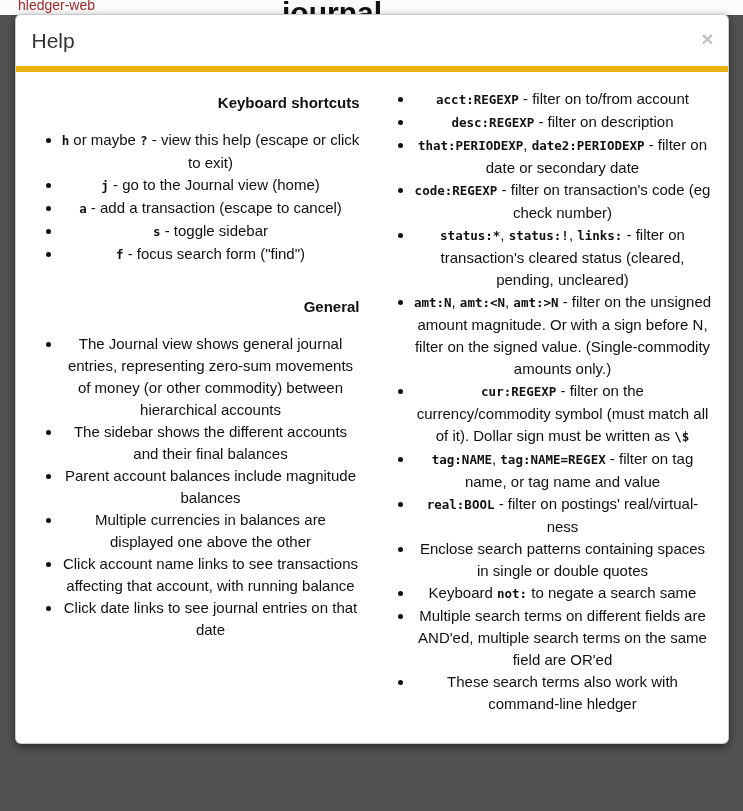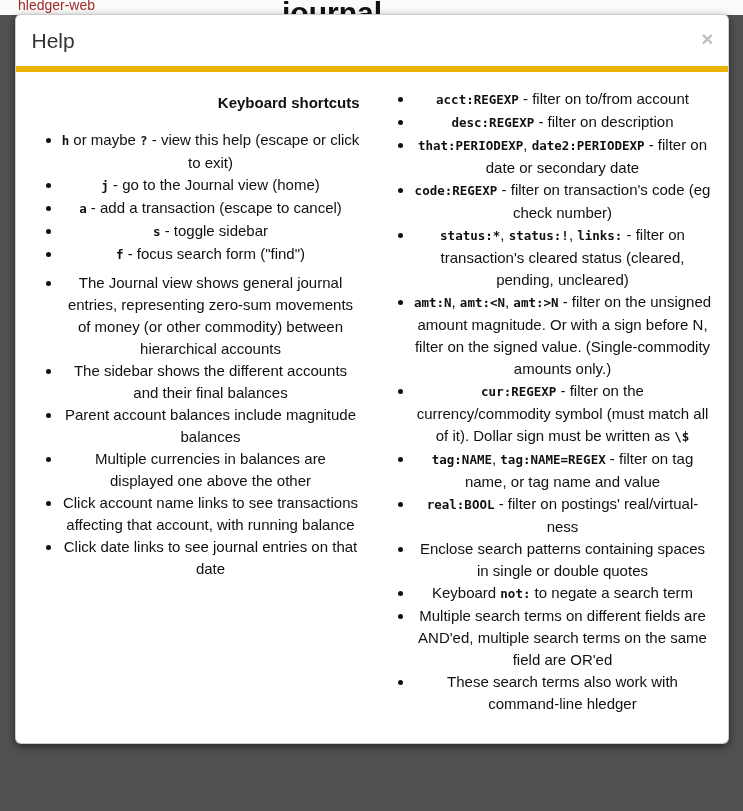--- a/index.html
+++ b/index.html
@@ -99,20 +99,21 @@
   <div class="modal-body">
     <div class="col col-left">
       <div class="section-heading">Keyboard shortcuts</div>
       <ul class="help-list">
           <li><code>h</code><span> or maybe </span><code>?</code><span> - view this help (escape or click to exit)</span></li>
           <li><code>j</code><span> - go to the Journal view (home)</span></li>
           <li><code>a</code><span> - add a transaction (escape to cancel)</span></li>
           <li><code>s</code><span> - toggle sidebar</span></li>
           <li><code>f</code><span> - focus search form ("find")</span></li>
         </ul>
+      <div class="section-heading heading-general">General</div>
       <ul class="help-list">
           <li><span>The Journal view shows general journal entries, representing zero-sum movements of money (or other commodity) between hierarchical accounts</span></li>
           <li><span>The sidebar shows the different accounts and their final balances</span></li>
           <li><span>Parent account balances include magnitude balances</span></li>
           <li><span>Multiple currencies in balances are displayed one above the other</span></li>
           <li><span>Click account name links to see transactions affecting that account, with running balance</span></li>
           <li><span>Click date links to see journal entries on that date</span></li>
         </ul>
     </div>
     <div class="col col-right">
@@ -120,19 +121,19 @@
           <li><code>acct:REGEXP</code><span> - filter on to/from account</span></li>
           <li><code>desc:REGEXP</code><span> - filter on description</span></li>
           <li><code>that:PERIODEXP</code><span>, </span><code>date2:PERIODEXP</code><span> - filter on date or secondary date</span></li>
           <li><code>code:REGEXP</code><span> - filter on transaction's code (eg check number)</span></li>
           <li><code>status:*</code><span>, </span><code>status:!</code><span>, </span><code>links:</code><span> - filter on transaction's cleared status (cleared, pending, uncleared)</span></li>
           <li><code>amt:N</code><span>, </span><code>amt:&lt;N</code><span>, </span><code>amt:&gt;N</code><span> - filter on the unsigned amount magnitude. Or with a sign before N, filter on the signed value. (Single-commodity amounts only.)</span></li>
           <li><code>cur:REGEXP</code><span> - filter on the currency/commodity symbol (must match all of it). Dollar sign must be written as </span><code>\$</code></li>
           <li><code>tag:NAME</code><span>, </span><code>tag:NAME=REGEX</code><span> - filter on tag name, or tag name and value</span></li>
           <li><code>real:BOOL</code><span> - filter on postings' real/virtual-ness</span></li>
           <li><span>Enclose search patterns containing spaces in single or double quotes</span></li>
-          <li><span>Keyboard </span><code>not:</code><span> to negate a search term</span></li>
+          <li><span>Keyboard </span><code>not:</code><span> to negate a search same</span></li>
           <li><span>Multiple search terms on different fields are AND'ed, multiple search terms on the same field are OR'ed</span></li>
           <li><span>These search terms also work with command-line hledger</span></li>
         </ul>
     </div>
   </div>
 </div>
 
 </body></html>

